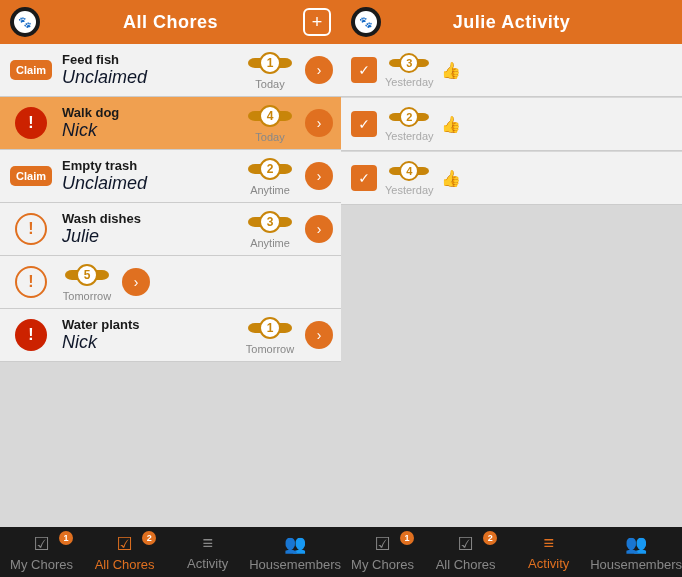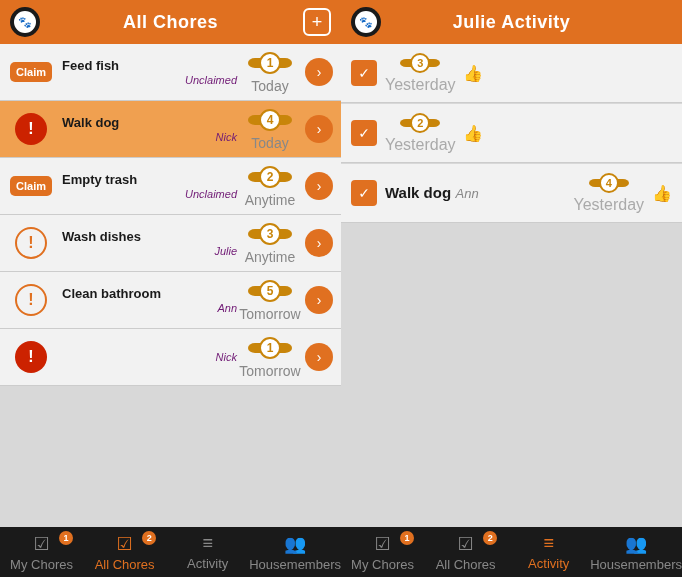--- a/index.html
+++ b/index.html
@@ -146,24 +146,23 @@
     }
 
     .chore-name {
       font-size: 13px;
       font-weight: bold;
       color: #1a1a1a;
       line-height: 1.2;
     }
 
     .chore-person {
-      font-size: 11px;
-      color: #701a75;
+      font-size: 18px;
+      color: #0f172a;
       font-style: italic;
-      text-align: right;
     }
 
     .chore-right {
       display: flex;
       flex-direction: column;
       align-items: center;
       justify-content: center;
       gap: 2px;
       flex-shrink: 0;
       width: 50px;
@@ -198,21 +197,21 @@
       height: 22px;
       display: flex;
       align-items: center;
       justify-content: center;
       font-size: 12px;
       font-weight: bold;
       color: #c8850a;
     }
 
     .chore-timing {
-      font-size: 14px;
+      font-size: 11px;
       color: #888;
       text-align: center;
     }
 
     .arrow-btn {
       width: 28px;
       height: 28px;
       background: #e07020;
       border-radius: 50%;
       display: flex;
@@ -360,21 +359,21 @@
       width: 12px;
       height: 8px;
       background: #c8850a;
       top: 50%;
       transform: translateY(-50%);
     }
     .wings-sm::before { left: 0; border-radius: 50% 0 0 50%; }
     .wings-sm::after { right: 0; border-radius: 0 50% 50% 0; }
 
     .activity-timing {
-      font-size: 16px;
+      font-size: 11px;
       color: #aaa;
       text-align: right;
     }
   </style>
 </head>
 <body>
 
 <div class="panel">
   <div class="panel-header">
     <div class="logo">
@@ -461,40 +460,37 @@
         </div>
         <span class="chore-timing">Anytime</span>
       </div>
       <div class="arrow-btn">›</div>
     </div>
 
     <div class="chore-item">
       <div class="chore-left">
         <div class="alert-icon orange-border">!</div>
       </div>
-      <div class="chore-info">
-        <span class="chore-name">Clean bathroom</span>
-        <span class="chore-person">Ann</span>
-      </div>
       <div class="chore-right">
         <div class="wings-badge">
           <div class="wing-left"></div>
           <div class="wing-num">5</div>
           <div class="wing-right"></div>
         </div>
         <span class="chore-timing">Tomorrow</span>
       </div>
       <div class="arrow-btn">›</div>
     </div>
 
     <div class="chore-item">
       <div class="chore-left">
         <div class="alert-icon red">!</div>
       </div>
       <div class="chore-info">
+        <span class="chore-name">Water plants</span>
         <span class="chore-person">Nick</span>
       </div>
       <div class="chore-right">
         <div class="wings-badge">
           <div class="wing-left"></div>
           <div class="wing-num">1</div>
           <div class="wing-right"></div>
         </div>
         <span class="chore-timing">Tomorrow</span>
       </div>
@@ -553,24 +549,20 @@
         <div class="wings-sm">
           <div class="wnum">2</div>
         </div>
         <span class="activity-timing">Yesterday</span>
       </div>
       <span class="thumbs-up">👍</span>
     </div>
 
     <div class="activity-item">
       <div class="check-icon">✓</div>
-      <div class="activity-info">
-        <span class="activity-name">Walk dog</span>
-        <span class="activity-person">Ann</span>
-      </div>
       <div class="activity-right">
         <div class="wings-sm">
           <div class="wnum">4</div>
         </div>
         <span class="activity-timing">Yesterday</span>
       </div>
       <span class="thumbs-up">👍</span>
     </div>
   </div>
 

